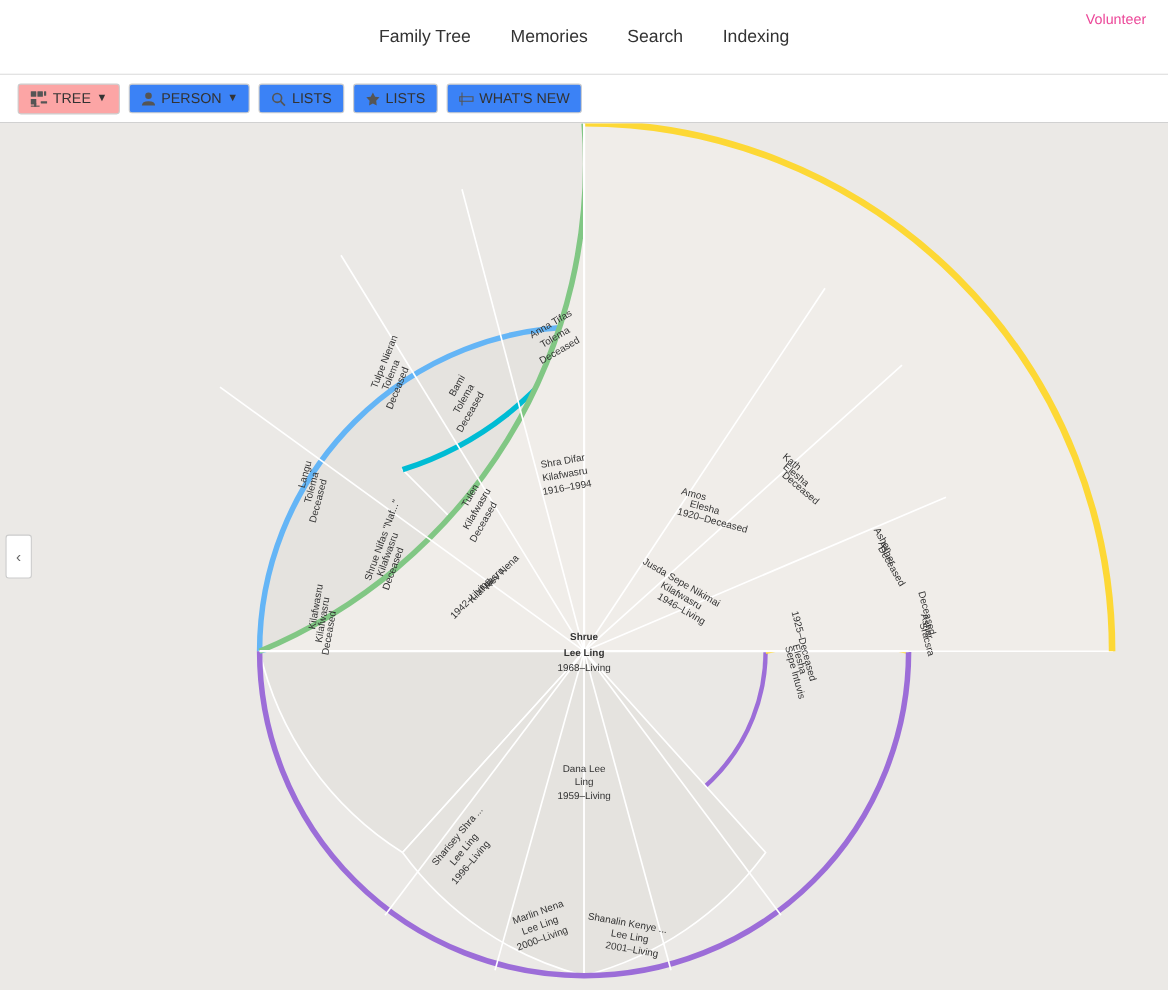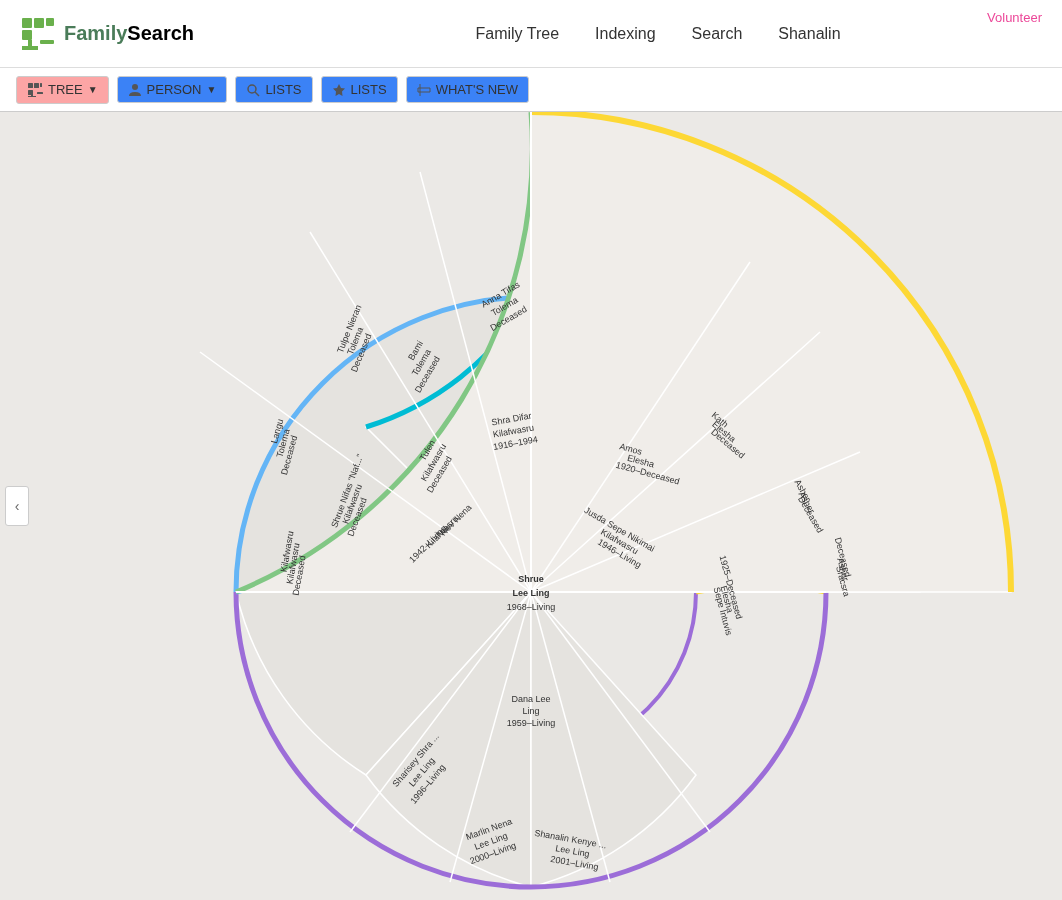--- a/index.html
+++ b/index.html
@@ -111,37 +111,25 @@
     svg text {
       font-family: Arial, sans-serif;
       font-size: 9px;
       fill: #333;
     }
   </style>
 </head>
 <body>
 
 <div class="top-nav">
-  <div class="logo">
-    <svg class="logo-icon" viewBox="0 0 36 36">
-      <rect x="2" y="2" width="10" height="10" fill="#6ab04c" rx="1"></rect>
-      <rect x="14" y="2" width="10" height="10" fill="#6ab04c" rx="1"></rect>
-      <rect x="2" y="14" width="10" height="10" fill="#6ab04c" rx="1"></rect>
-      <rect x="8" y="24" width="4" height="8" fill="#6ab04c"></rect>
-      <rect x="2" y="30" width="16" height="4" fill="#6ab04c"></rect>
-      <rect x="26" y="2" width="8" height="8" fill="#6ab04c" rx="1"></rect>
-      <rect x="20" y="24" width="14" height="4" fill="#6ab04c" rx="1"></rect>
-    </svg>
-    <span class="logo-text"><span>Family</span>Search</span>
-  </div>
   <nav class="nav-links">
     <a class="nav-link">Family Tree</a>
+    <a class="nav-link">Memories</a>
+    <a class="nav-link">Search</a>
     <a class="nav-link">Indexing</a>
-    <a class="nav-link">Search</a>
-    <a class="nav-link">Shanalin</a>
   </nav>
   <span class="volunteer-text">Volunteer</span>
 </div>
 
 <div class="sub-nav">
   <button class="sub-nav-btn active">
     <svg width="16" height="16" viewBox="0 0 16 16">
       <rect x="1" y="1" width="5" height="5" fill="#555" rx="0.5"></rect>
       <rect x="7" y="1" width="5" height="5" fill="#555" rx="0.5"></rect>
       <rect x="1" y="8" width="5" height="5" fill="#555" rx="0.5"></rect>

